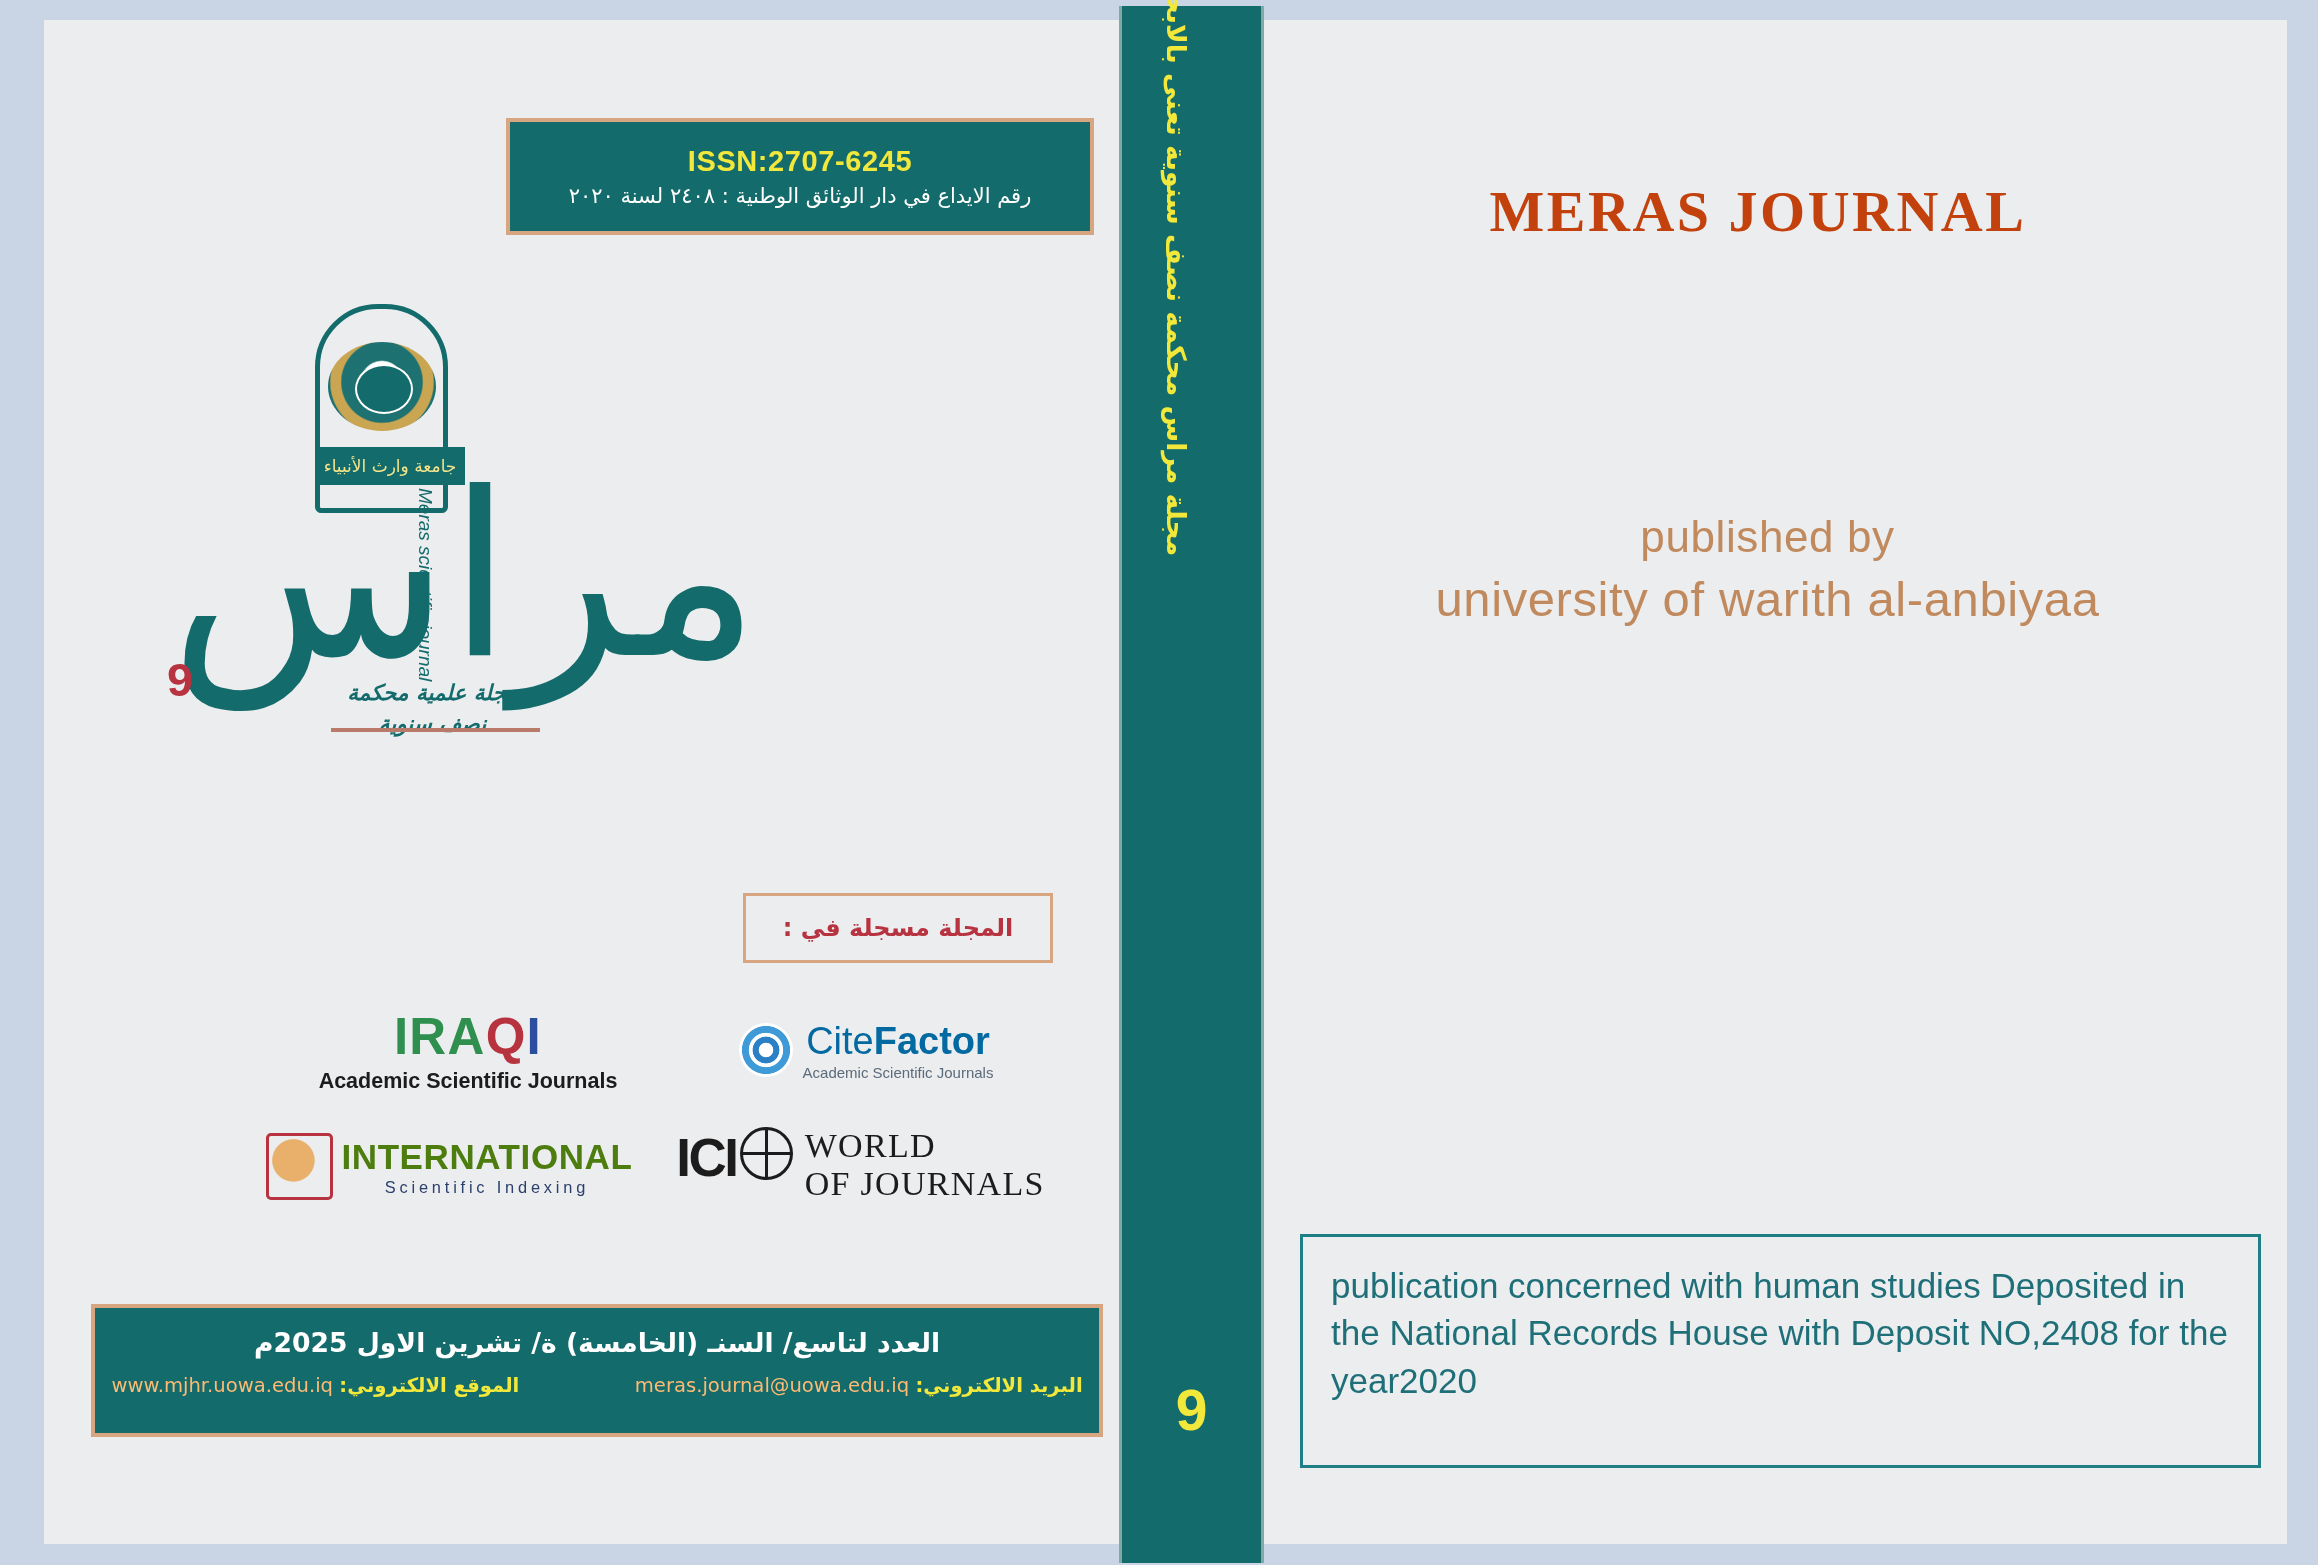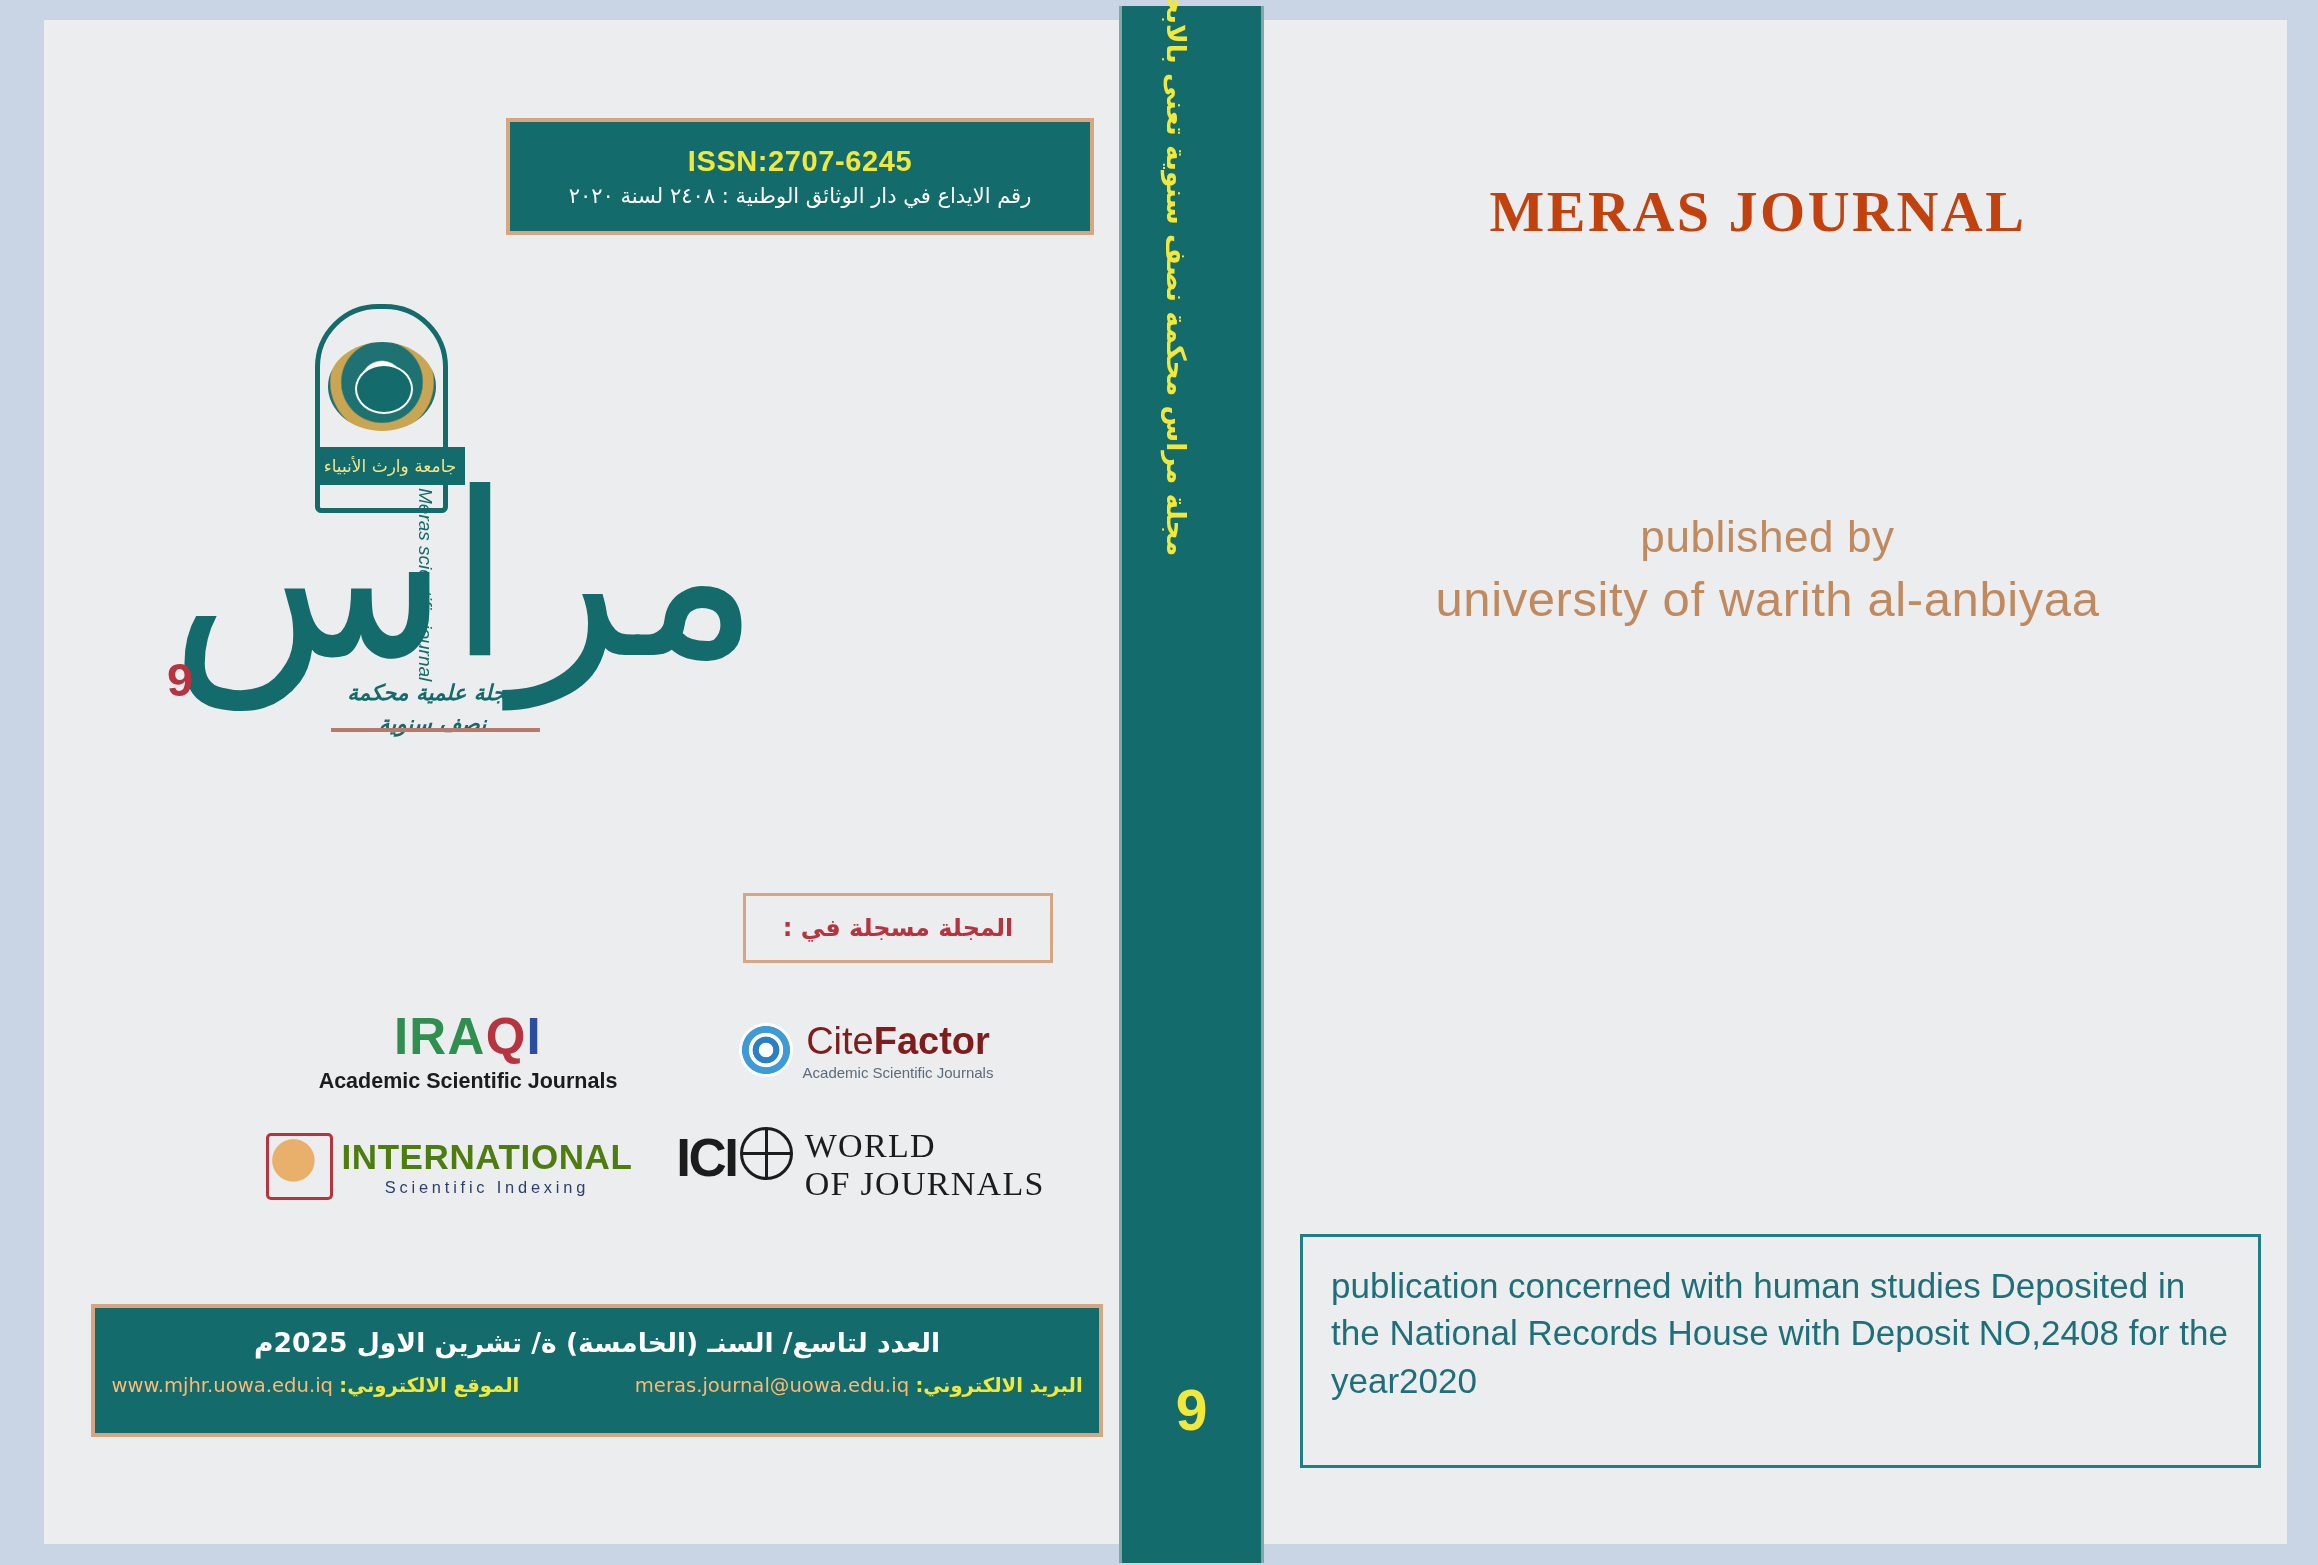--- a/index.html
+++ b/index.html
@@ -237,21 +237,21 @@
     font-weight: bold;
     margin-top: 2.5px;
   }
   .idx-cite { left: 436px; top: 12.6px; width: 354px; }
   .idx-cite .row { display: flex; align-items: center; justify-content: center; }
   .idx-cite .dots {
     width: 54px; height: 54px; border-radius: 50%;
     background: radial-gradient(circle at 50% 50%, #ffffff 0 18%, #2b7fc4 20% 34%, #ffffff 36% 44%, #3f9bd8 46% 62%, #ffffff 64% 72%, #6cb8e6 74% 100%);
     margin-right: 10px;
   }
-  .idx-cite .name { font-size: 38px; color: #7f1d1d; }
+  .idx-cite .name { font-size: 38px; color: #0369a1; }
   .idx-cite .name .b { font-weight: bold; }
   .idx-cite .sub { font-size: 15px; color: #5c6b7a; margin-top: 1.3px; }
   .idx-intl { left: 0; top: 126px; width: 392px; }
   .idx-intl .row { display: flex; align-items: center; justify-content: center; }
   .idx-intl .globe {
     width: 61px; height: 61px;
     border: 3.2px solid #b7333f; border-radius: 5px;
     background: radial-gradient(circle at 40% 40%, #e8b06a 0 40%, #ecedef 42% 100%);
     margin-right: 8.9px;
   }

